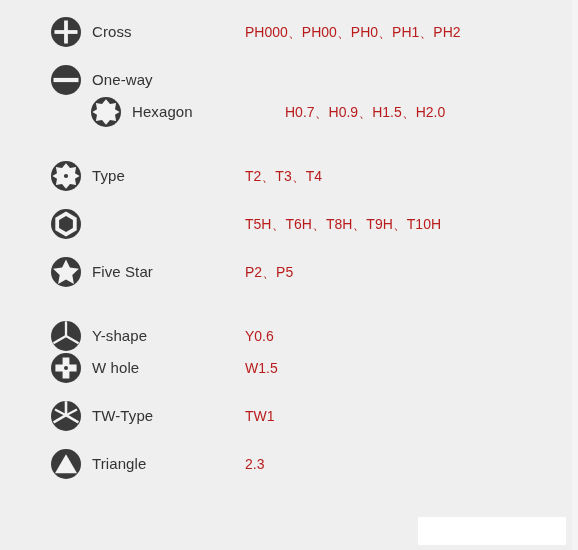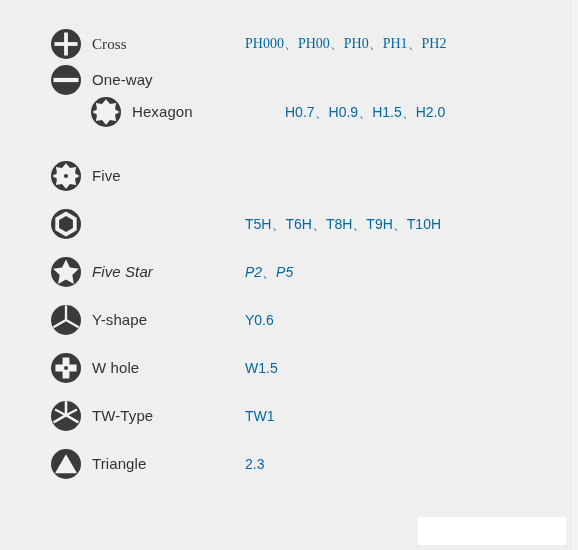--- a/index.html
+++ b/index.html
@@ -76,21 +76,21 @@
     white-space: nowrap;
     line-height: 20px;
   }
 
   .spec-cell {
     position: absolute;
     left: 245px;
     top: 50%;
     transform: translateY(-50%);
     font-size: 14px;
-    color: #0369a1;
+    color: #b91c1c;
     white-space: nowrap;
     line-height: 20px;
   }
 
   #bottom-white-box {
     position: absolute;
     left: 418px;
     top: 517px;
     width: 148px;
     height: 28px;
@@ -100,21 +100,21 @@
 </style>
 </head>
 <body>
 
 <div id="page">
 
   <div id="right-edge-strip"></div>
 
   <div id="spec-list">
 
-    <div class="spec-row" style="top:20px;font-family:Liberation Serif, serif;">
+    <div class="spec-row" style="top:8px;">
       <span class="icon-cell">
         <svg viewBox="0 0 32 32" xmlns="http://www.w3.org/2000/svg">
           <circle cx="16" cy="16" r="15" fill="#3a3a3a"></circle>
           <rect x="14.1" y="4.5" width="3.8" height="23" fill="#f2f2f2"></rect>
           <rect x="4.5" y="14.1" width="23" height="3.8" fill="#f2f2f2"></rect>
         </svg>
       </span>
       <span class="label-cell">Cross</span>
       <span class="spec-cell">PH000、PH00、PH0、PH1、PH2</span>
     </div>
@@ -141,46 +141,47 @@
     </div>
 
     <div class="spec-row" style="top:152px;">
       <span class="icon-cell">
         <svg viewBox="0 0 32 32" xmlns="http://www.w3.org/2000/svg">
           <circle cx="16" cy="16" r="15" fill="#3a3a3a"></circle>
           <path fill="#f2f2f2" d="M16 3.2 L20.0 8.0 L26.1 7.1 L25.0 13.2 L29.6 16.0 L25.0 18.8 L26.1 24.9 L20.0 24.0 L16 28.8 L12.0 24.0 L5.9 24.9 L7.0 18.8 L2.4 16.0 L7.0 13.2 L5.9 7.1 L12.0 8.0 Z"></path>
           <circle cx="16" cy="16" r="2.1" fill="#3a3a3a"></circle>
         </svg>
       </span>
-      <span class="label-cell">Five</span>
+      <span class="label-cell">Type</span>
+      <span class="spec-cell">T2、T3、T4</span>
     </div>
 
     <div class="spec-row" style="top:200px;">
       <span class="icon-cell">
         <svg viewBox="0 0 32 32" xmlns="http://www.w3.org/2000/svg">
           <circle cx="16" cy="16" r="15" fill="#3a3a3a"></circle>
           <path fill="#f2f2f2" d="M16 3.6 L26.7 9.8 L26.7 22.2 L16 28.4 L5.3 22.2 L5.3 9.8 Z"></path>
           <path fill="#3a3a3a" d="M16 8.0 L22.9 12.0 L22.9 20.0 L16 24.0 L9.1 20.0 L9.1 12.0 Z"></path>
         </svg>
       </span>
       <span class="spec-cell">T5H、T6H、T8H、T9H、T10H</span>
     </div>
 
-    <div class="spec-row" style="top:248px;font-style:italic;">
+    <div class="spec-row" style="top:248px;">
       <span class="icon-cell">
         <svg viewBox="0 0 32 32" xmlns="http://www.w3.org/2000/svg">
           <circle cx="16" cy="16" r="15" fill="#3a3a3a"></circle>
           <path fill="#f2f2f2" d="M16 3.4 L19.9 11.6 L28.9 12.8 L22.3 19.0 L23.9 27.9 L16 23.6 L8.1 27.9 L9.7 19.0 L3.1 12.8 L12.1 11.6 Z"></path>
         </svg>
       </span>
       <span class="label-cell">Five Star</span>
       <span class="spec-cell">P2、P5</span>
     </div>
 
-    <div class="spec-row" style="top:296px;text-align:center;">
+    <div class="spec-row" style="top:312px;text-align:center;">
       <span class="icon-cell">
         <svg viewBox="0 0 32 32" xmlns="http://www.w3.org/2000/svg">
           <circle cx="16" cy="16" r="15" fill="#3a3a3a"></circle>
           <g stroke="#f2f2f2" stroke-width="2.3" stroke-linecap="butt">
             <line x1="16" y1="16" x2="16" y2="1.4"></line>
             <line x1="16" y1="16" x2="3.4" y2="23.3"></line>
             <line x1="16" y1="16" x2="28.6" y2="23.3"></line>
           </g>
         </svg>
       </span>

